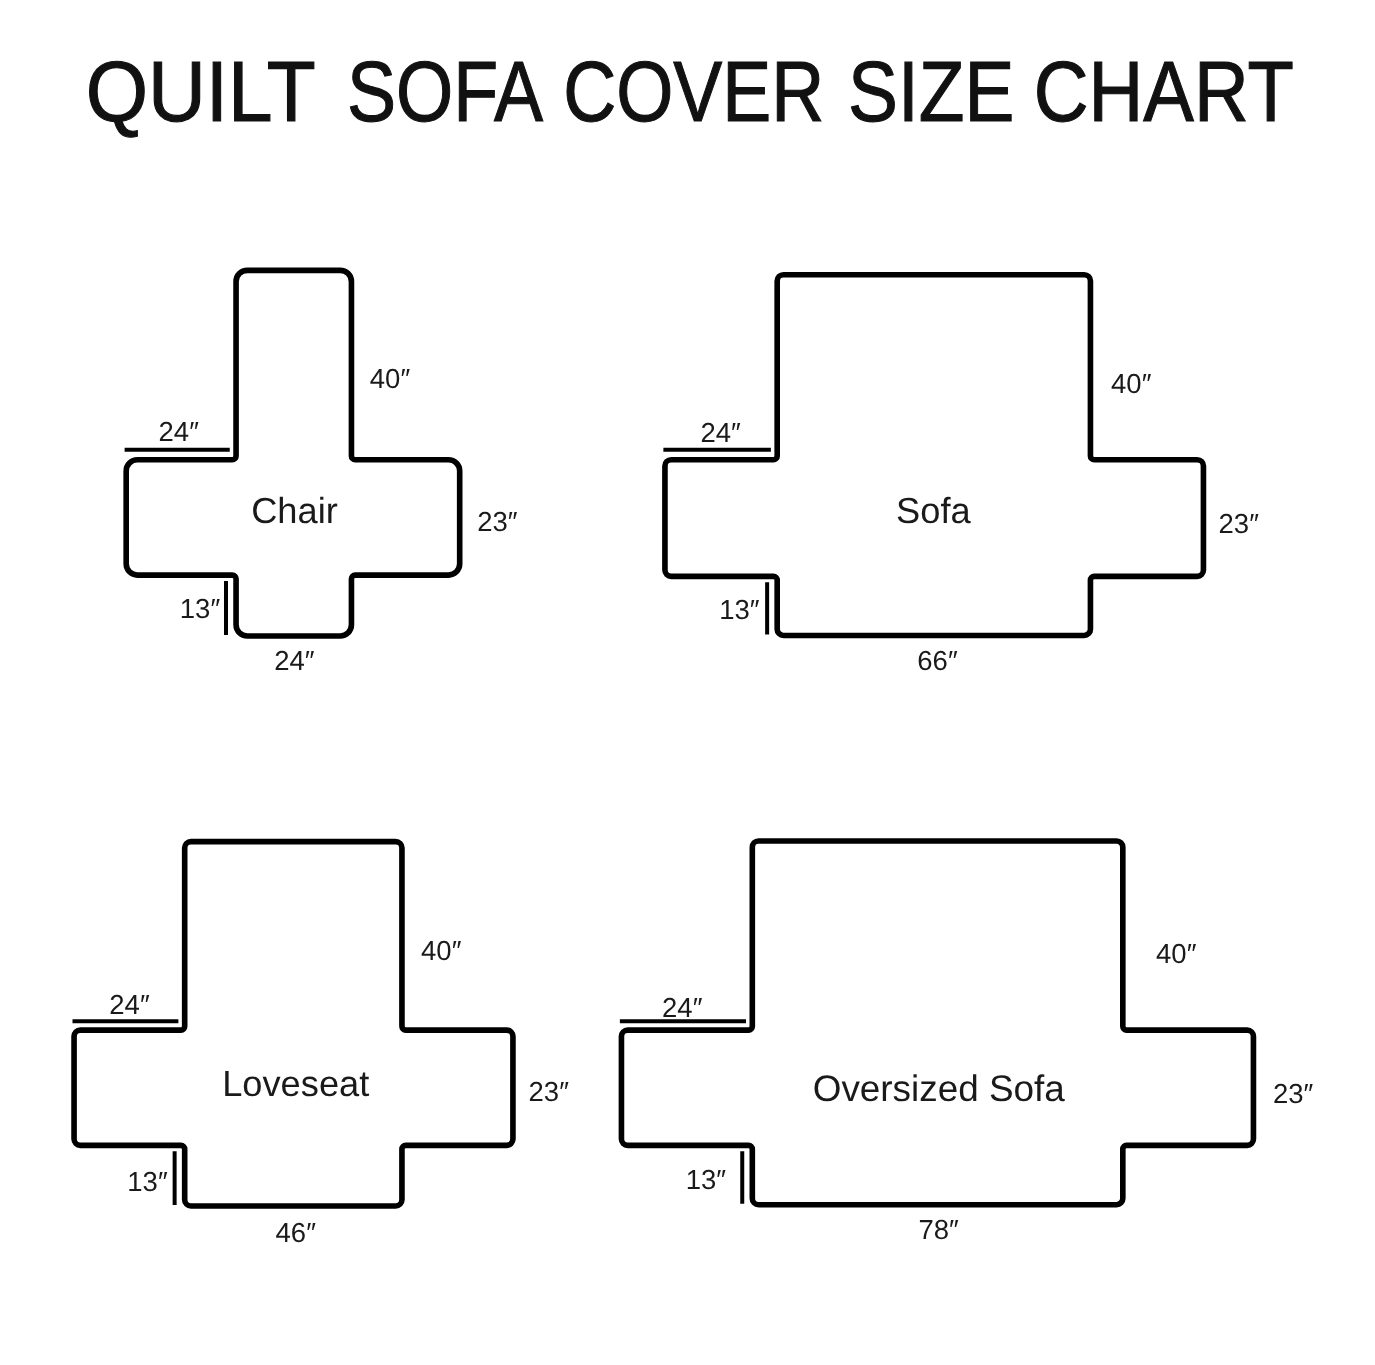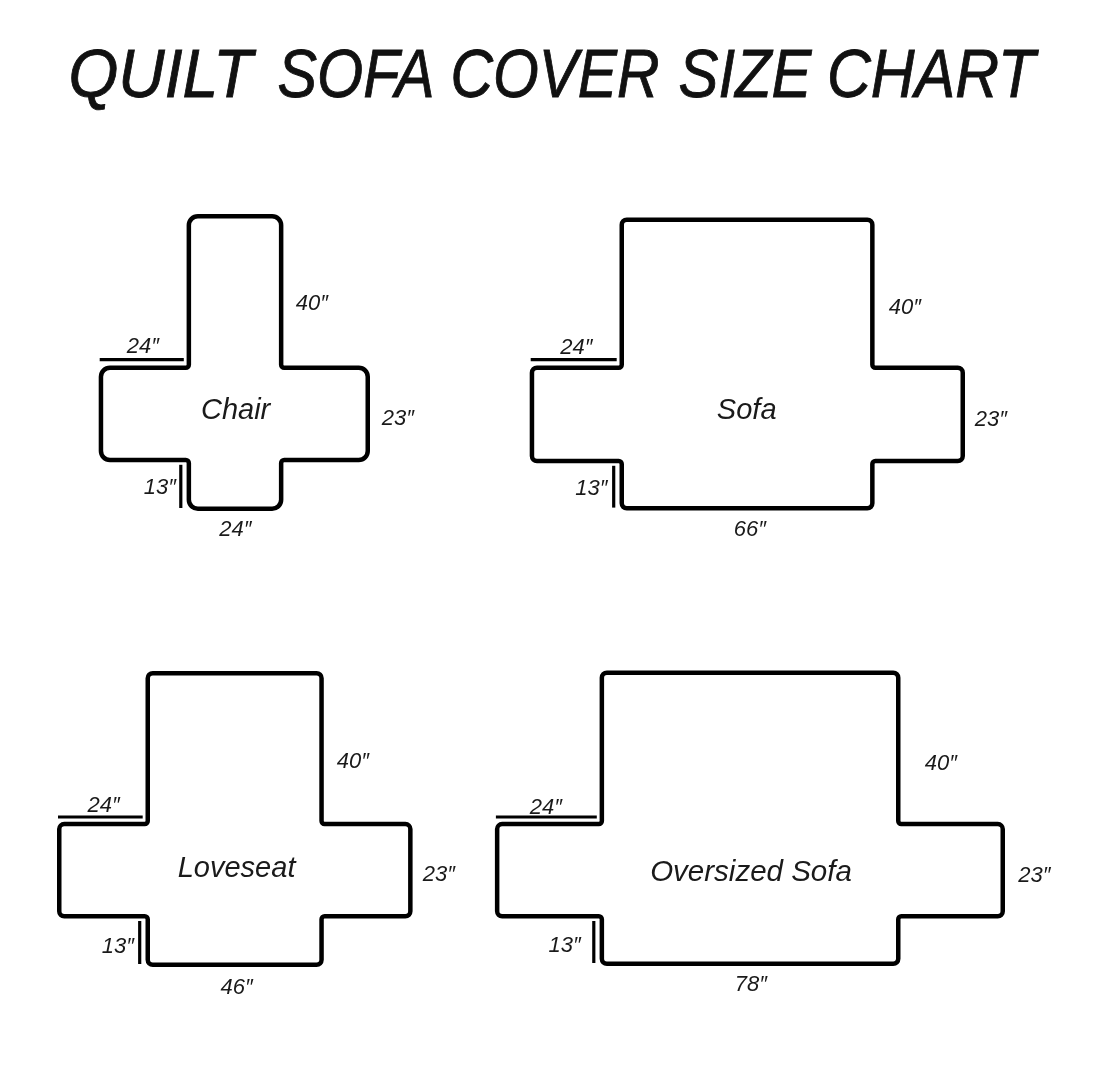--- a/index.html
+++ b/index.html
@@ -1,17 +1,17 @@
 <!DOCTYPE html>
 <html><head>
 <meta charset="utf-8">
 <style>
   html,body { margin:0; padding:0; background:#ffffff; }
   .page { position:relative; width:964px; height:1092px; background:#fff;
-          font-family:"Liberation Sans", sans-serif;font-style:italic; }
+          font-family:"Liberation Sans", sans-serif; }
   svg text { font-family:"Liberation Sans", sans-serif; }
   .dim { font-size:22px; fill:#1a1a1a; text-anchor:middle; }
   .name { fill:#1a1a1a; text-anchor:middle; }
   .title { fill:#111; font-weight:normal; stroke:#111; stroke-width:0.9px; }
 </style>
 </head>
 <body>
 <div class="page">
 <svg width="1100" height="1092" viewBox="0 0 1100 1092" xmlns="http://www.w3.org/2000/svg">
 <g fill="none" stroke="#000000" stroke-width="4.5">

